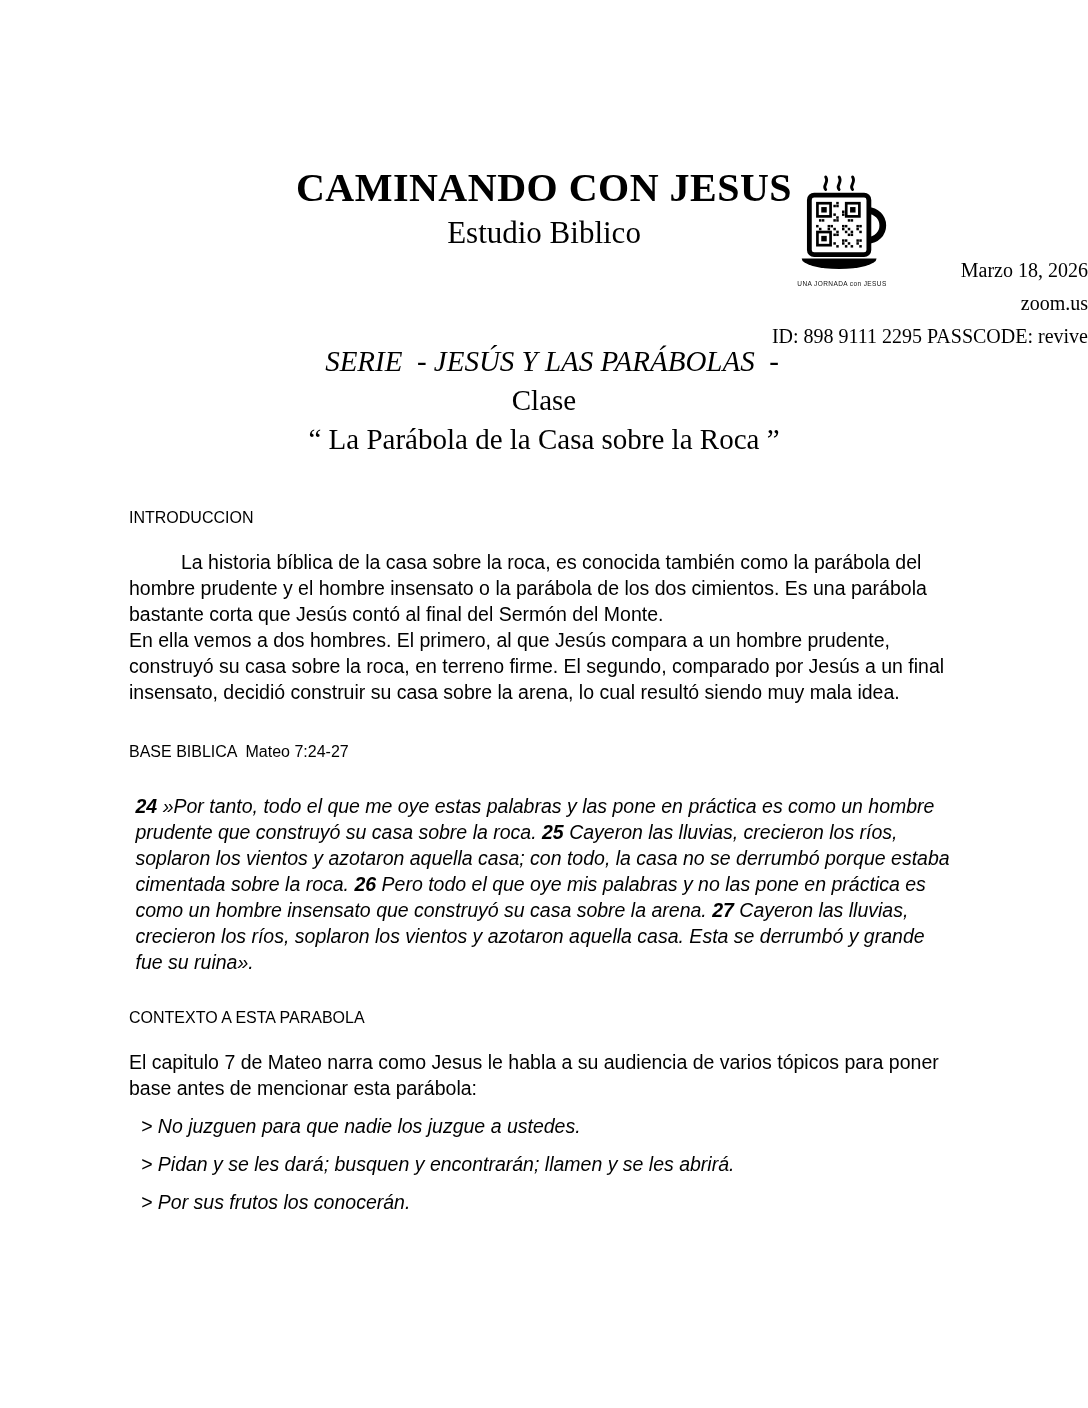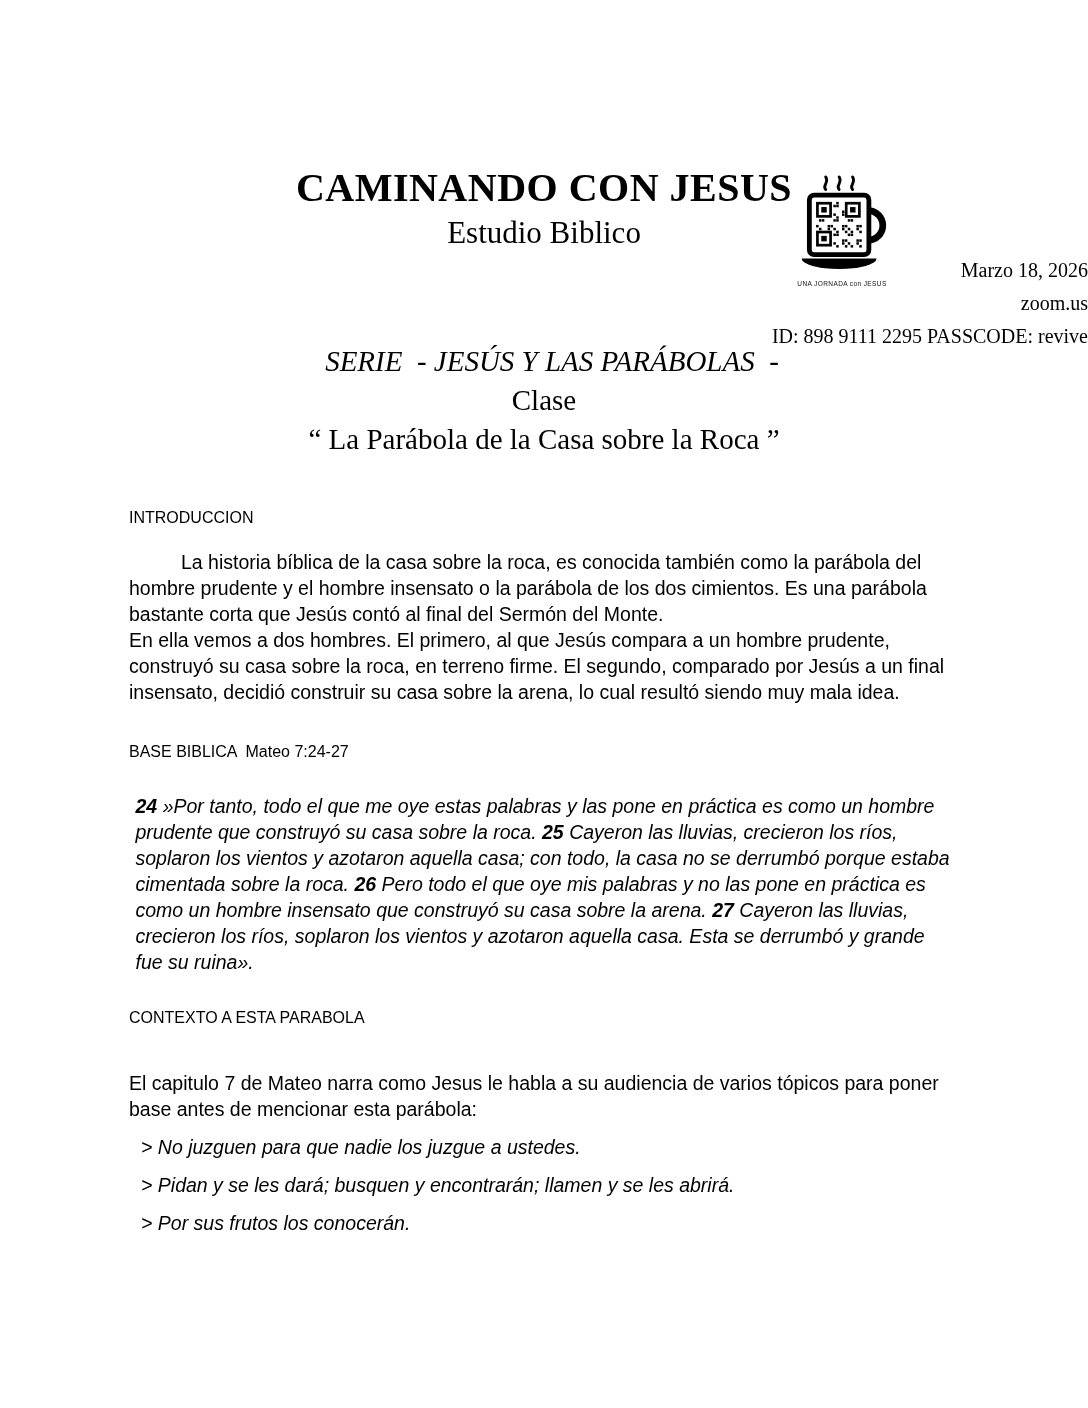--- a/index.html
+++ b/index.html
@@ -40,21 +40,21 @@
   .p { margin:0; }
   .indent-first { text-indent:52px; }
   .mt-intro-para { margin-top:18px; }
   .mt-base      { margin-top:34px; }
   .scripture {
     margin:28px auto 0 auto; width:820px;
     text-align:left; font-style:italic;
   }
   .vnum { font-weight:bold; }
   .mt-contexto { margin-top:30px; }
-  .mt-ctx-para { margin-top:39px; }
+  .mt-ctx-para { margin-top:18px; }
   .bullet-line { font-style:italic; margin:12px; }
 </style>
 </head>
 <body>
 
 <div class="page">
 
   <div class="header-block">
     <h1 class="doc-title">CAMINANDO CON JESUS</h1>
     <div class="doc-subtitle">Estudio Biblico</div>

